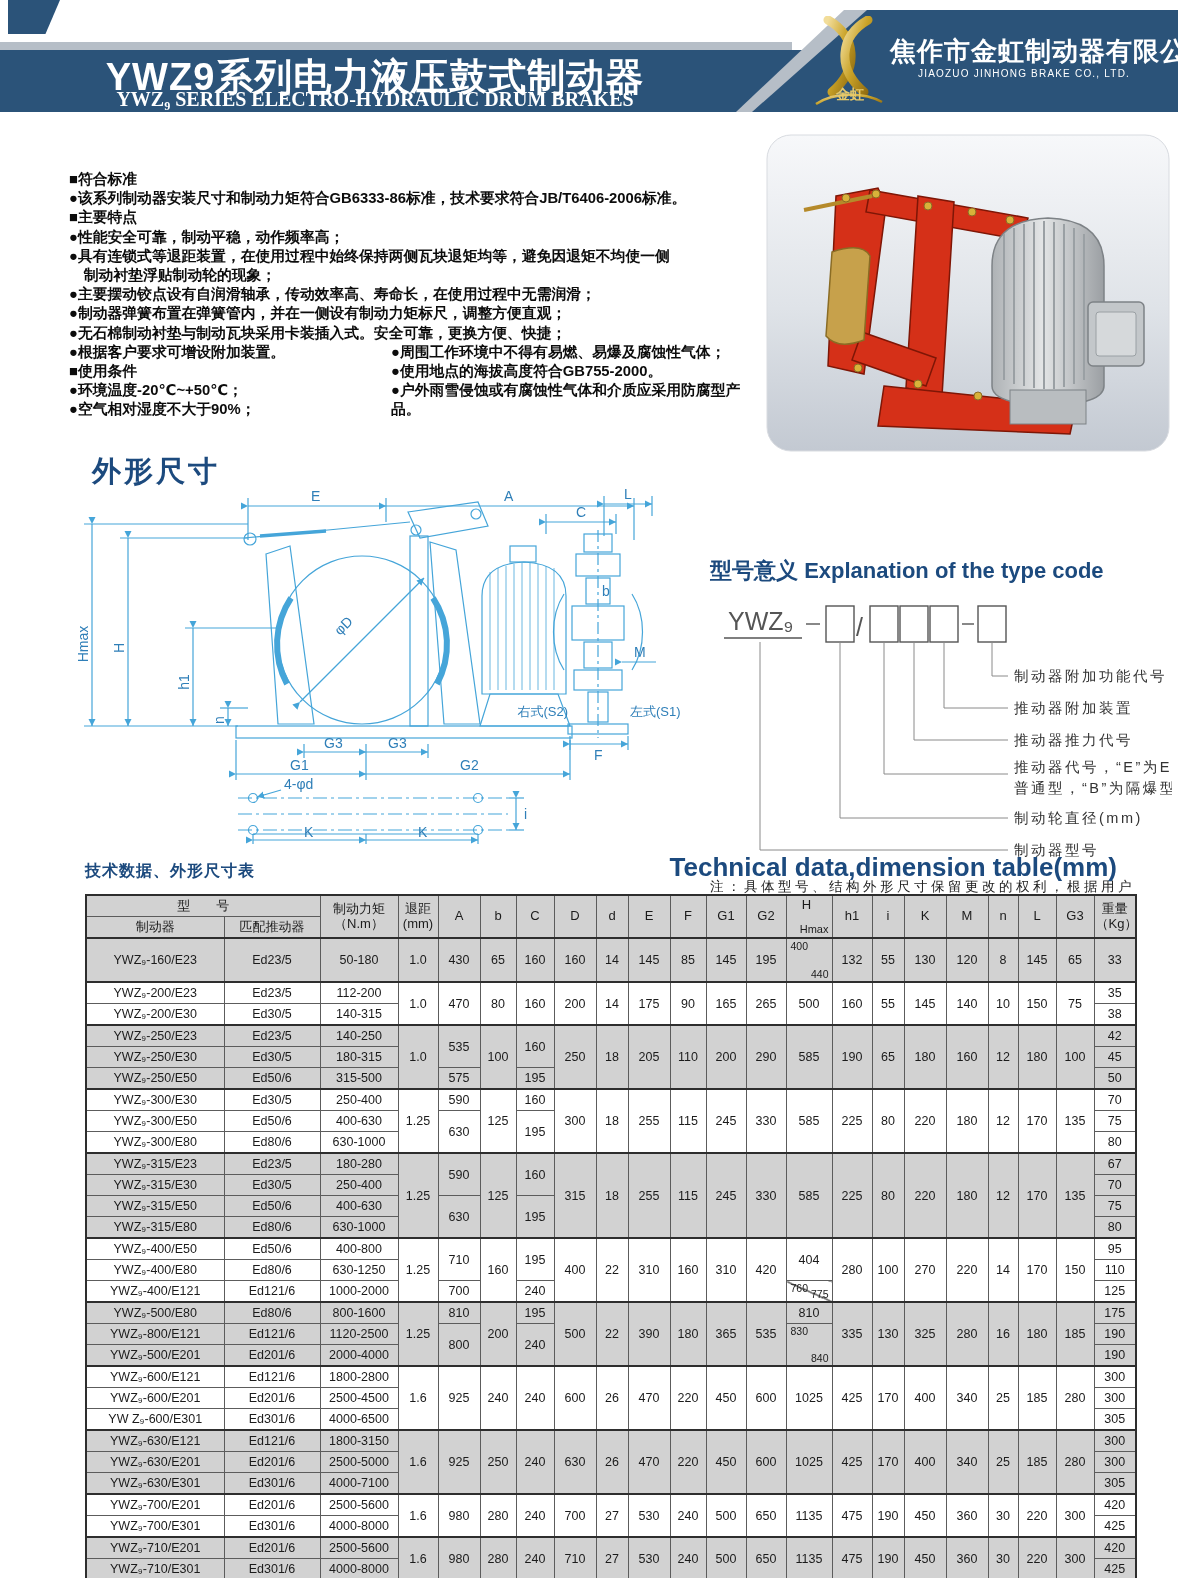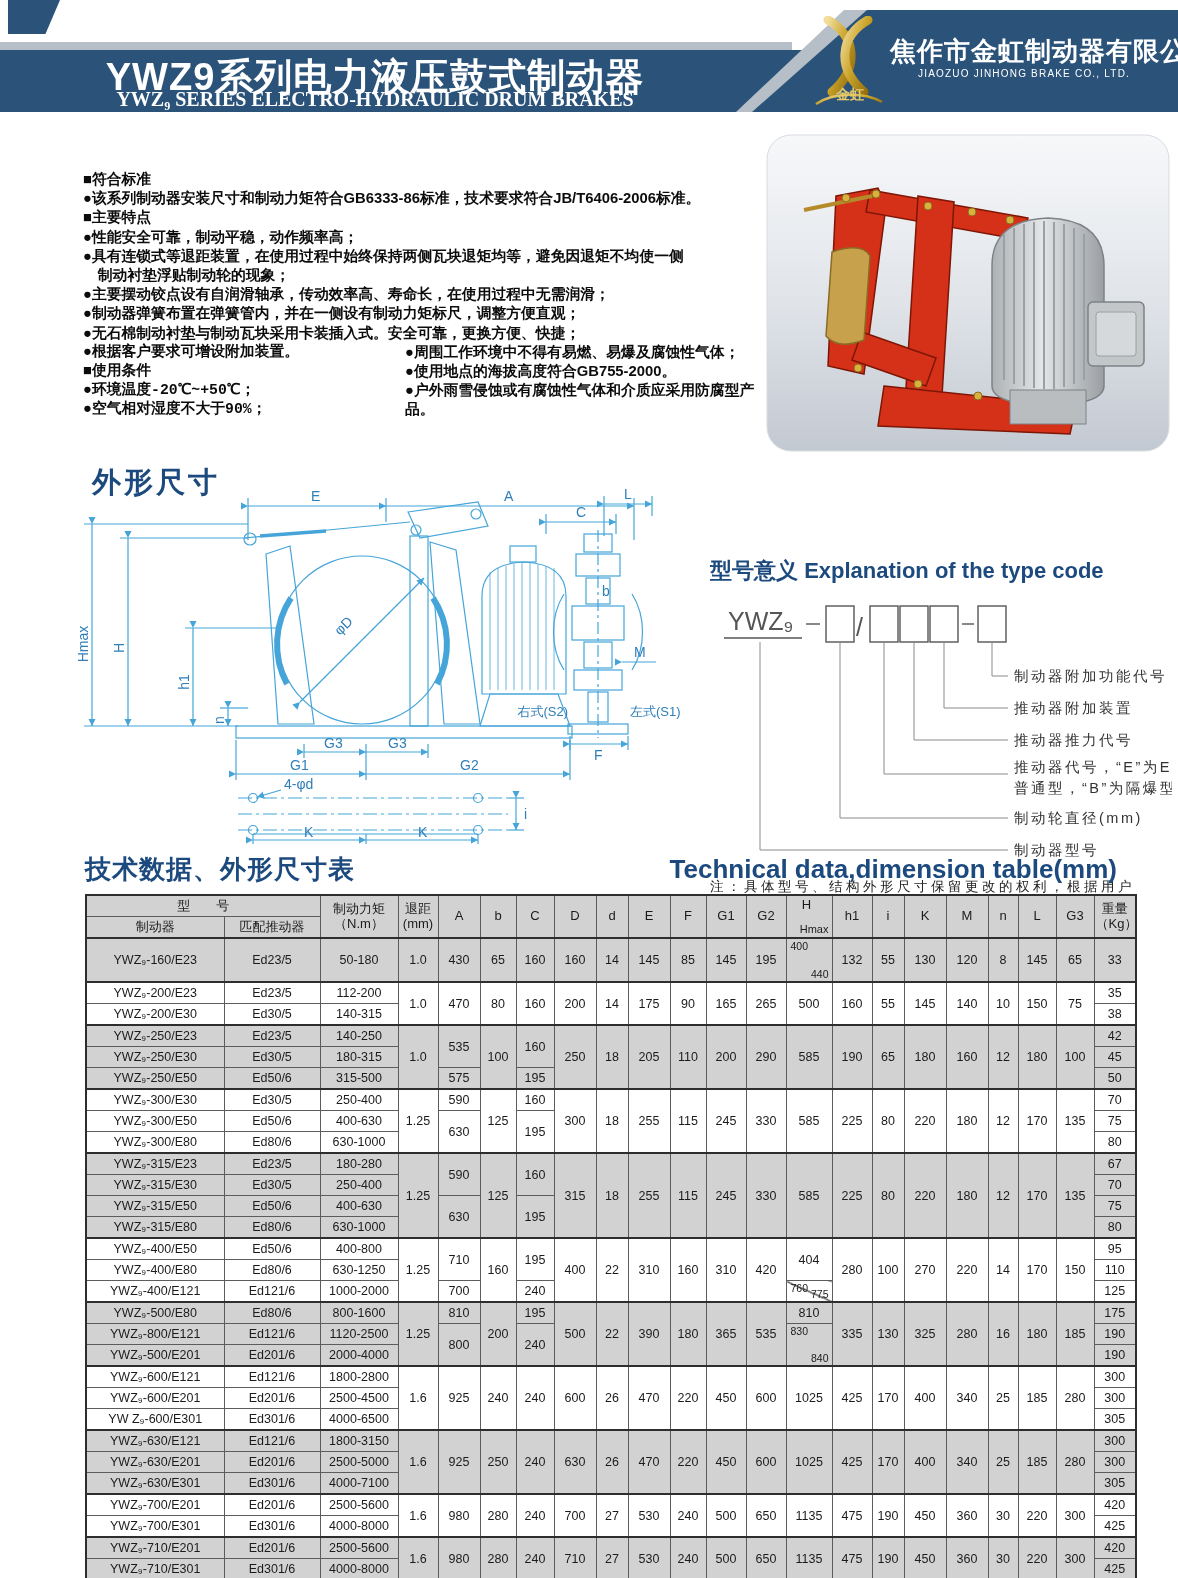--- a/index.html
+++ b/index.html
@@ -19,40 +19,40 @@
   .title-en{position:absolute;left:75px;top:88px;width:600px;text-align:center;
             font-family:"Liberation Serif","DejaVu Serif",serif;
             font-size:20px;font-weight:700;color:#fff;}
   .logo-box{position:absolute;left:812px;top:16px;width:74px;height:96px;}
   .logo-zh{position:absolute;left:836px;top:86px;font-size:14px;color:#e6c96a;font-weight:700;}
   .company-zh{position:absolute;left:890px;top:34px;width:288px;font-size:26px;font-weight:700;
               color:#fff;letter-spacing:1px;white-space:nowrap;}
   .company-en{position:absolute;left:918px;top:68px;width:288px;font-size:10px;color:#fff;
               letter-spacing:1.2px;white-space:nowrap;}
   
-  .features{position:absolute;left:83px;top:170px;width:690px;}
+  .features{position:absolute;left:69px;top:170px;width:690px;}
   .fline{font-size:14.8px;line-height:19.2px;font-weight:700;color:#0c0c0c;}
   .fcols{display:flex;}
-  .fcol-l{width:322px;font-family:Liberation Mono, monospace;}
+  .fcol-l{width:322px;}
   .fcol-r{flex:1;}
   
   .photo{position:absolute;left:766px;top:134px;width:404px;height:318px;}
   
-  .dims-head{position:absolute;left:92px;top:463px;display:flex;align-items:flex-start;}
+  .dims-head{position:absolute;left:92px;top:452px;display:flex;align-items:flex-start;}
   .dims-zh{font-size:29px;font-weight:700;color:#1c4a7e;letter-spacing:3px;}
   .dims-en{font-size:27px;font-weight:700;color:#1c4a7e;margin-left:100px;}
   .drawing{position:absolute;left:78px;top:476px;}
   
   .tc{position:absolute;left:710px;top:556px;width:468px;}
   .tc-head{font-size:22px;font-weight:700;color:#1c4a7e;white-space:nowrap;}
   .tc-note{margin-top:4px;font-family:"Liberation Serif","DejaVu Serif",serif;
            font-size:13.5px;color:#222;letter-spacing:3.5px;line-height:1.95;width:440px;}
   
   .tbl-titles{position:absolute;left:85px;top:852px;width:1056px;display:flex;align-items:baseline;}
-  .tbl-zh{font-size:26px;font-weight:700;color:#1c4a7e;letter-spacing:1px;}
+  .tbl-zh{font-size:16px;font-weight:700;color:#1c4a7e;letter-spacing:1px;}
   .tbl-en{font-size:26px;font-weight:700;color:#1c4a7e;margin-left:auto;margin-right:24px;}
   table.data{position:absolute;left:85px;top:894px;border-collapse:collapse;table-layout:fixed;
              width:1052px;font-size:12.5px;color:#1b1b1b;}
   table.data th,table.data td{border:1px solid #5c5c5c;text-align:center;padding:0 1px;
              height:20px;overflow:hidden;}
   table.data thead th{font-weight:400;font-size:13px;background:#d2d2d2;white-space:pre-line;line-height:1.15;}
   tr.shade td{background:#d2d2d2;}
   tr.gstart td,tr.gstart th{border-top:2px solid #2e2e2e;}
   tr.tall td{height:42px;}
   table.data{border:2px solid #2e2e2e;}

